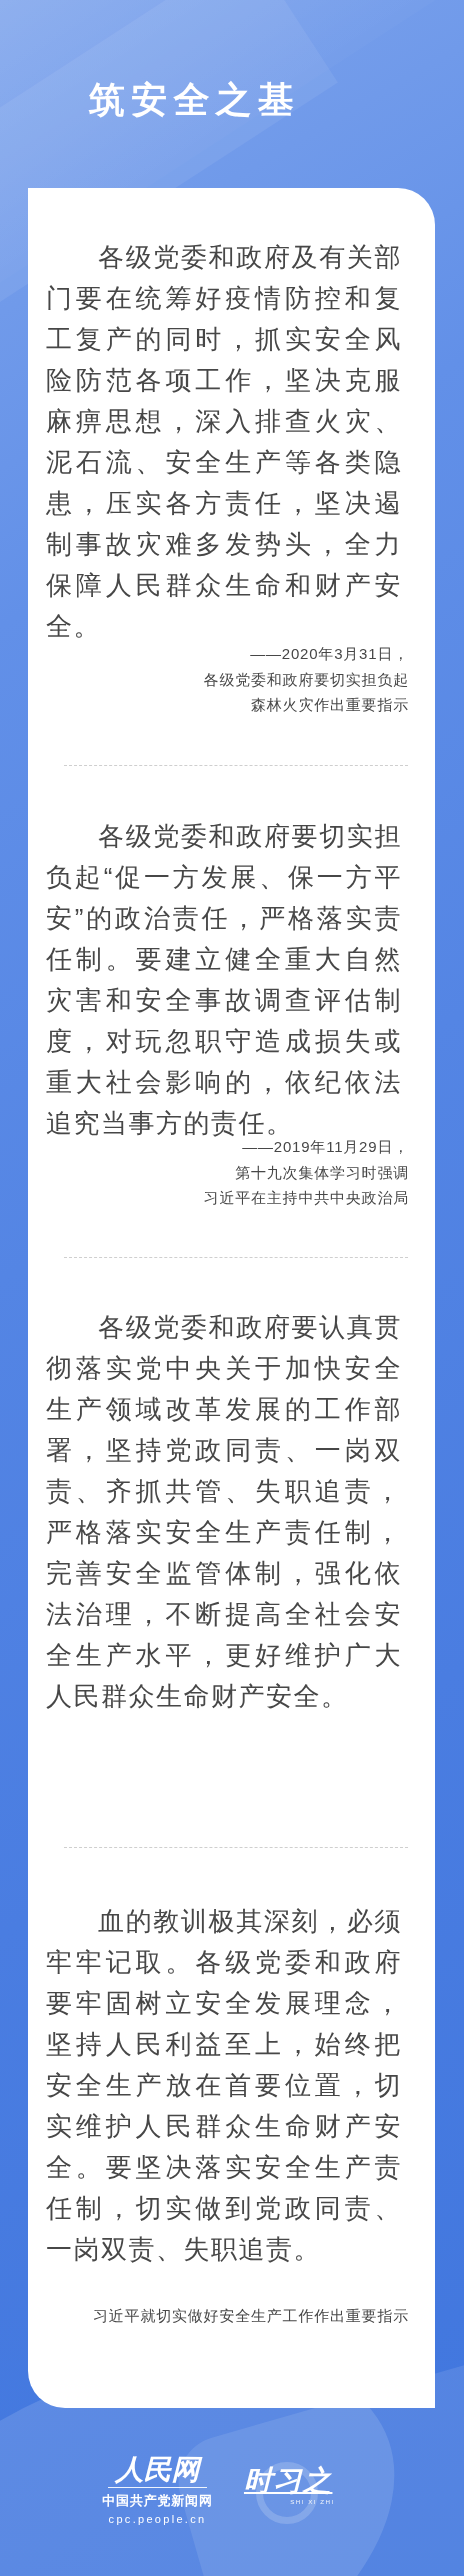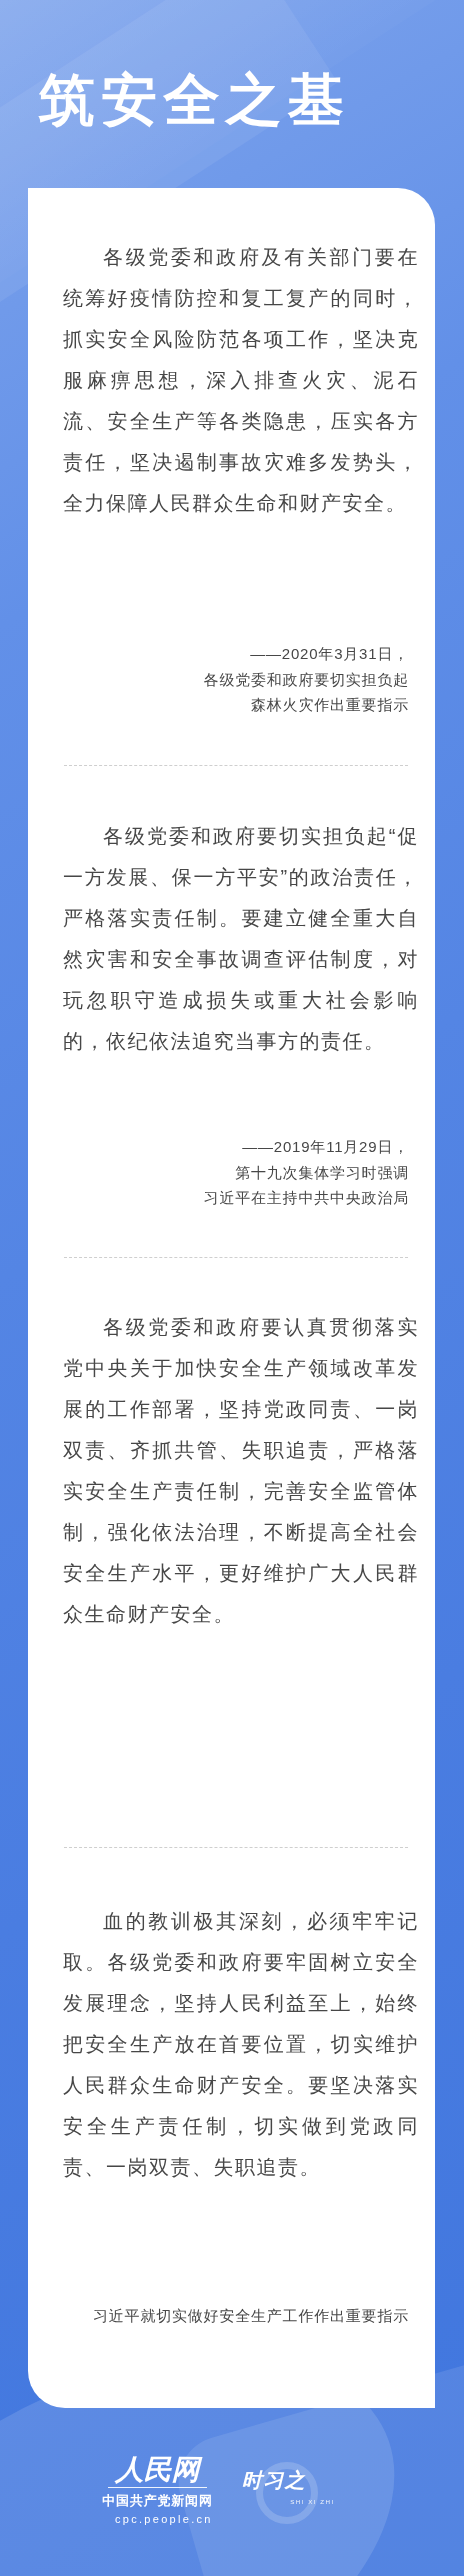--- a/index.html
+++ b/index.html
@@ -36,33 +36,33 @@
     position:absolute;bottom:-62px;right:-132px;width:403px;height:248px;
     background:rgba(255,255,255,0.10);
     border-radius:46px;
     transform:rotate(-16deg);
   }
   .title{
     position:absolute;top:68px;left:0;width:389px;
     text-align:center;
     font-family:"Liberation Serif", serif;
     font-weight:bold;
-    font-size:56px;
+    font-size:36px;
     line-height:65px;
     color:#ffffff;
     letter-spacing:6.2px;
   }
   .card{
     position:absolute;left:28px;top:188px;width:407px;height:2220px;
     background:#ffffff;
     border-radius:0 37px 0 37px;
   }
   .quote{
-    position:absolute;left:63px;width:356px;
-    font-size:20px;
+    position:absolute;left:46px;width:356px;
+    font-size:26px;
     line-height:41px;
     letter-spacing:1.5px;
     color:#474747;
     text-align:justify;
     text-indent:2em;
   }
   .q1{top:237px;}
   .q2{top:816px;}
   .q3{top:1307px;}
   .q4{top:1901px;}
@@ -104,36 +104,37 @@
   .people-sitename{
     font-size:13px;
     font-weight:bold;
     letter-spacing:0.8px;
     margin-top:4px;
   }
   .people-url{
     font-size:11px;
     letter-spacing:2.3px;
     margin-top:2.3px;
-    text-align:right;
   }
   .sxz-block{position:relative;width:93px;height:62px;}
   .sxz-ring{
     position:absolute;top:7.7px;left:14px;width:48px;height:48px;
     border:7px solid rgba(255,255,255,0.18);
     border-radius:50%;
   }
   .sxz-text{
     position:relative;
-    font-size:20px;
+    font-size:28px;
     font-weight:bold;
     font-style:italic;
     letter-spacing:1.5px;
     line-height:31px;
     margin-top:11px;
+    text-align:center;
+    text-decoration:underline;
   }
   .sxz-latin{
     position:relative;
     font-size:6.2px;
     letter-spacing:1.5px;
     text-align:right;
     margin-top:1.5px;
     opacity:0.9;
   }
 </style>

